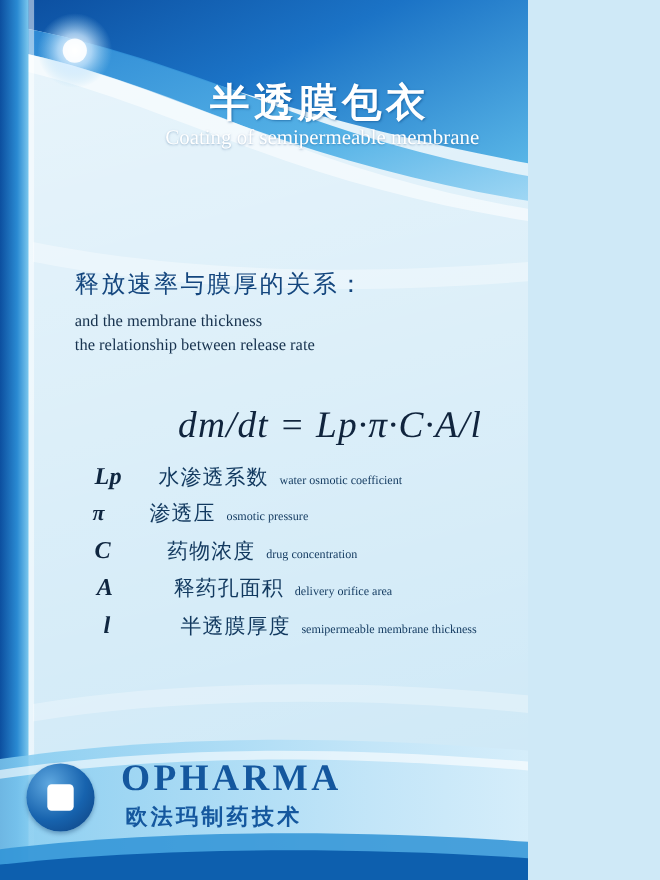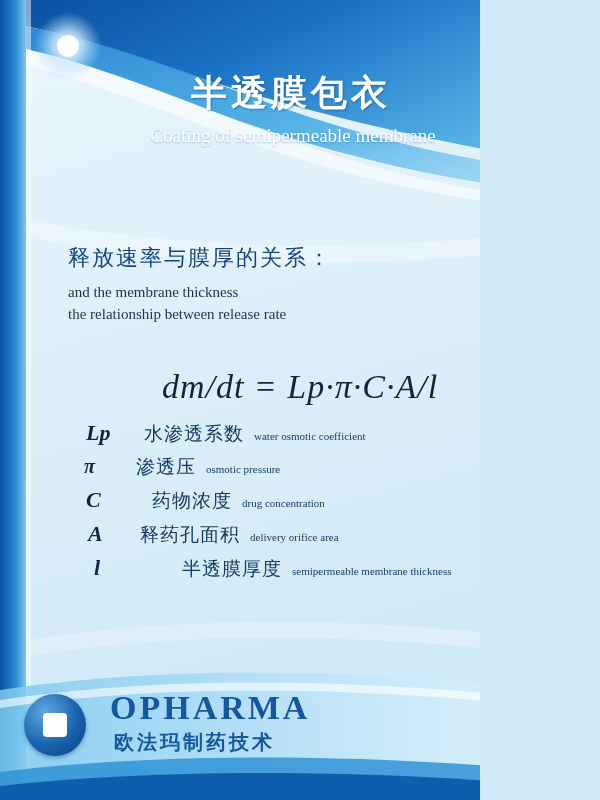--- a/index.html
+++ b/index.html
@@ -42,21 +42,21 @@
     color: #ffffff;
     letter-spacing: 4px;
     text-shadow: 1px 1px 2px rgba(0,60,120,0.45);
     line-height: 1.2;
     padding-right: 18px;
   }
   .title-en {
     font-family: "Liberation Serif", serif;
     font-size: 19px;
     color: #ffffff;
-    margin-top: 10px;
+    margin-top: 0;
     padding-right: 14px;
     text-shadow: 0px 1px 2px rgba(0,60,120,0.35);
   }
   
   .section {
     position: absolute;
     left: 68px;
     top: 243px;
     width: 480px;
   }
@@ -126,22 +126,22 @@
   }
   
   .r1 .sym { padding-left: 6px; }
   .r2 .sym { padding-left: 4px; }
   .r3 .sym { padding-left: 6px; }
   .r4 .sym { padding-left: 8px; }
   .r5 .sym { padding-left: 14px; }
   .r1 .cn { margin-left: 6px; }
   .r2 .cn { margin-left: 0; }
   .r3 .cn { margin-left: 14px; }
-  .r4 .cn { }
-  .r5 .cn { margin-left: 36px; }
+  .r4 .cn { margin-left: 18px; }
+  .r5 .cn { margin-left: 18px; }
 
   
   .footer {
     position: absolute;
     left: 0;
     bottom: 0;
     width: 600px;
     height: 120px;
   }
   .logo-mark {

